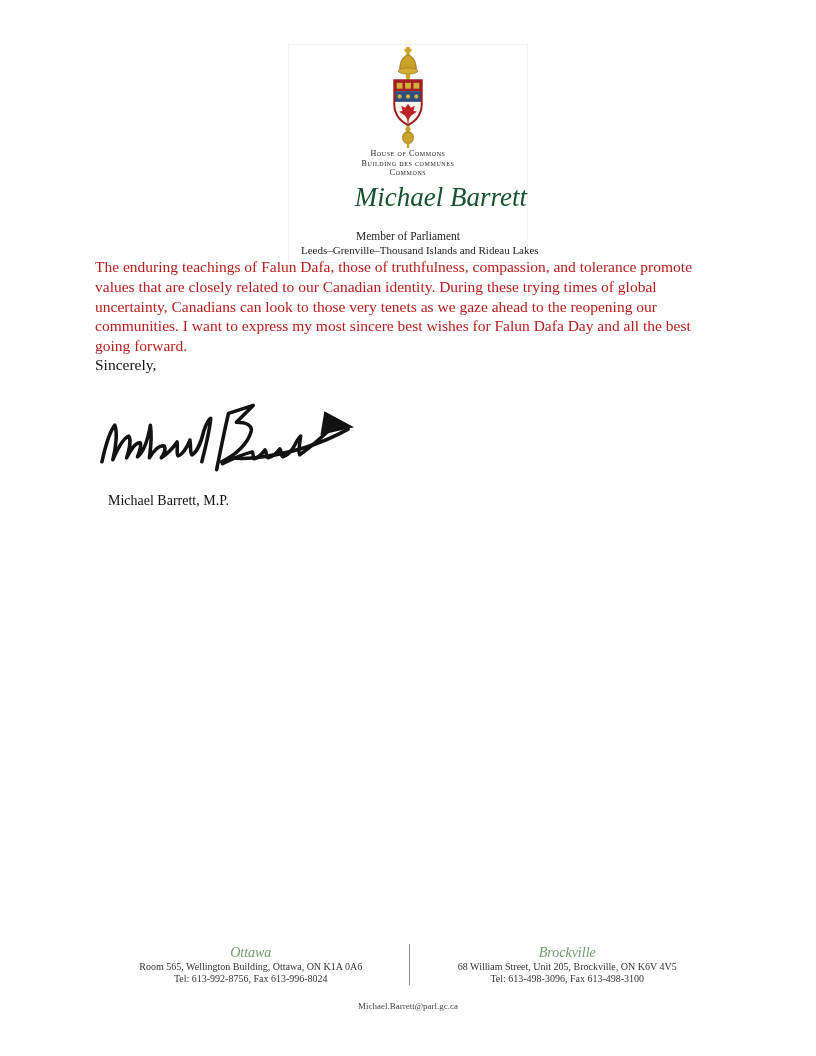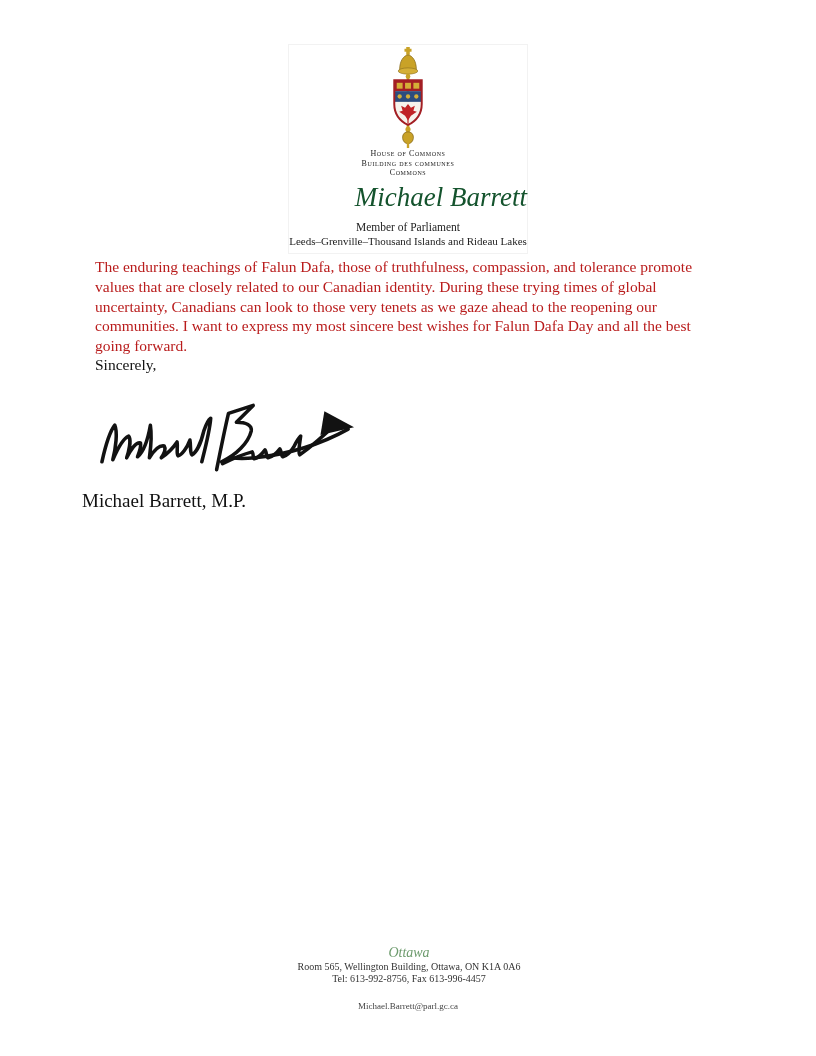--- a/index.html
+++ b/index.html
@@ -38,30 +38,31 @@
     line-height: 30px;
     font-style: italic;
     margin-top: 4px;
     color: #14532d;
     white-space: nowrap;
     text-align: right;
   }
   .mp-title {
     font-size: 11.5px;
     line-height: 13px;
-    margin-top: 9px;
+    margin-top: 18px;
     color: #222222;
     white-space: nowrap;
   }
   .mp-riding {
     font-size: 11px;
     line-height: 13px;
     margin-top: 1px;
     color: #222222;
     white-space: nowrap;
+    margin-left: 12px;
   }
 
   
   .body-paragraph {
     position: absolute;
     left: 95px;
     top: 257px;
     width: 626px;
     font-size: 15.5px;
     line-height: 19.8px;
@@ -76,23 +77,23 @@
   }
   .signature-wrap {
     position: absolute;
     left: 96px;
     top: 398px;
     width: 262px;
     height: 88px;
   }
   .signoff {
     position: absolute;
-    left: 82px;
+    left: 108px;
     top: 491px;
-    font-size: 19px;
+    font-size: 14px;
     line-height: 19.8px;
     color: #111111;
   }
 
   
   .footer-offices {
     position: absolute;
     left: 93px;
     top: 944px;
     width: 632px;
@@ -203,19 +204,24 @@
   </div>
 
   <div class="signoff">
     <div>Michael Barrett, M.P.</div>
   </div>
 
   <div class="footer-offices">
     <div class="office-col">
       <div class="office-city">Ottawa</div>
       <div class="office-address">Room 565, Wellington Building, Ottawa, ON K1A 0A6</div>
-      <div class="office-phone">Tel: 613-992-8756, Fax 613-996-4457</div>
+      <div class="office-phone">Tel: 613-992-8756, Fax 613-996-8024</div>
     </div>
+    <div class="office-col">
+      <div class="office-city">Brockville</div>
+      <div class="office-address">68 William Street, Unit 205, Brockville, ON K6V 4V5</div>
+      <div class="office-phone">Tel: 613-498-3096, Fax 613-498-3100</div>
+    </div>
   </div>
 
   <div class="footer-email">Michael.Barrett@parl.gc.ca</div>
 
 </div>
 
 </body></html>

